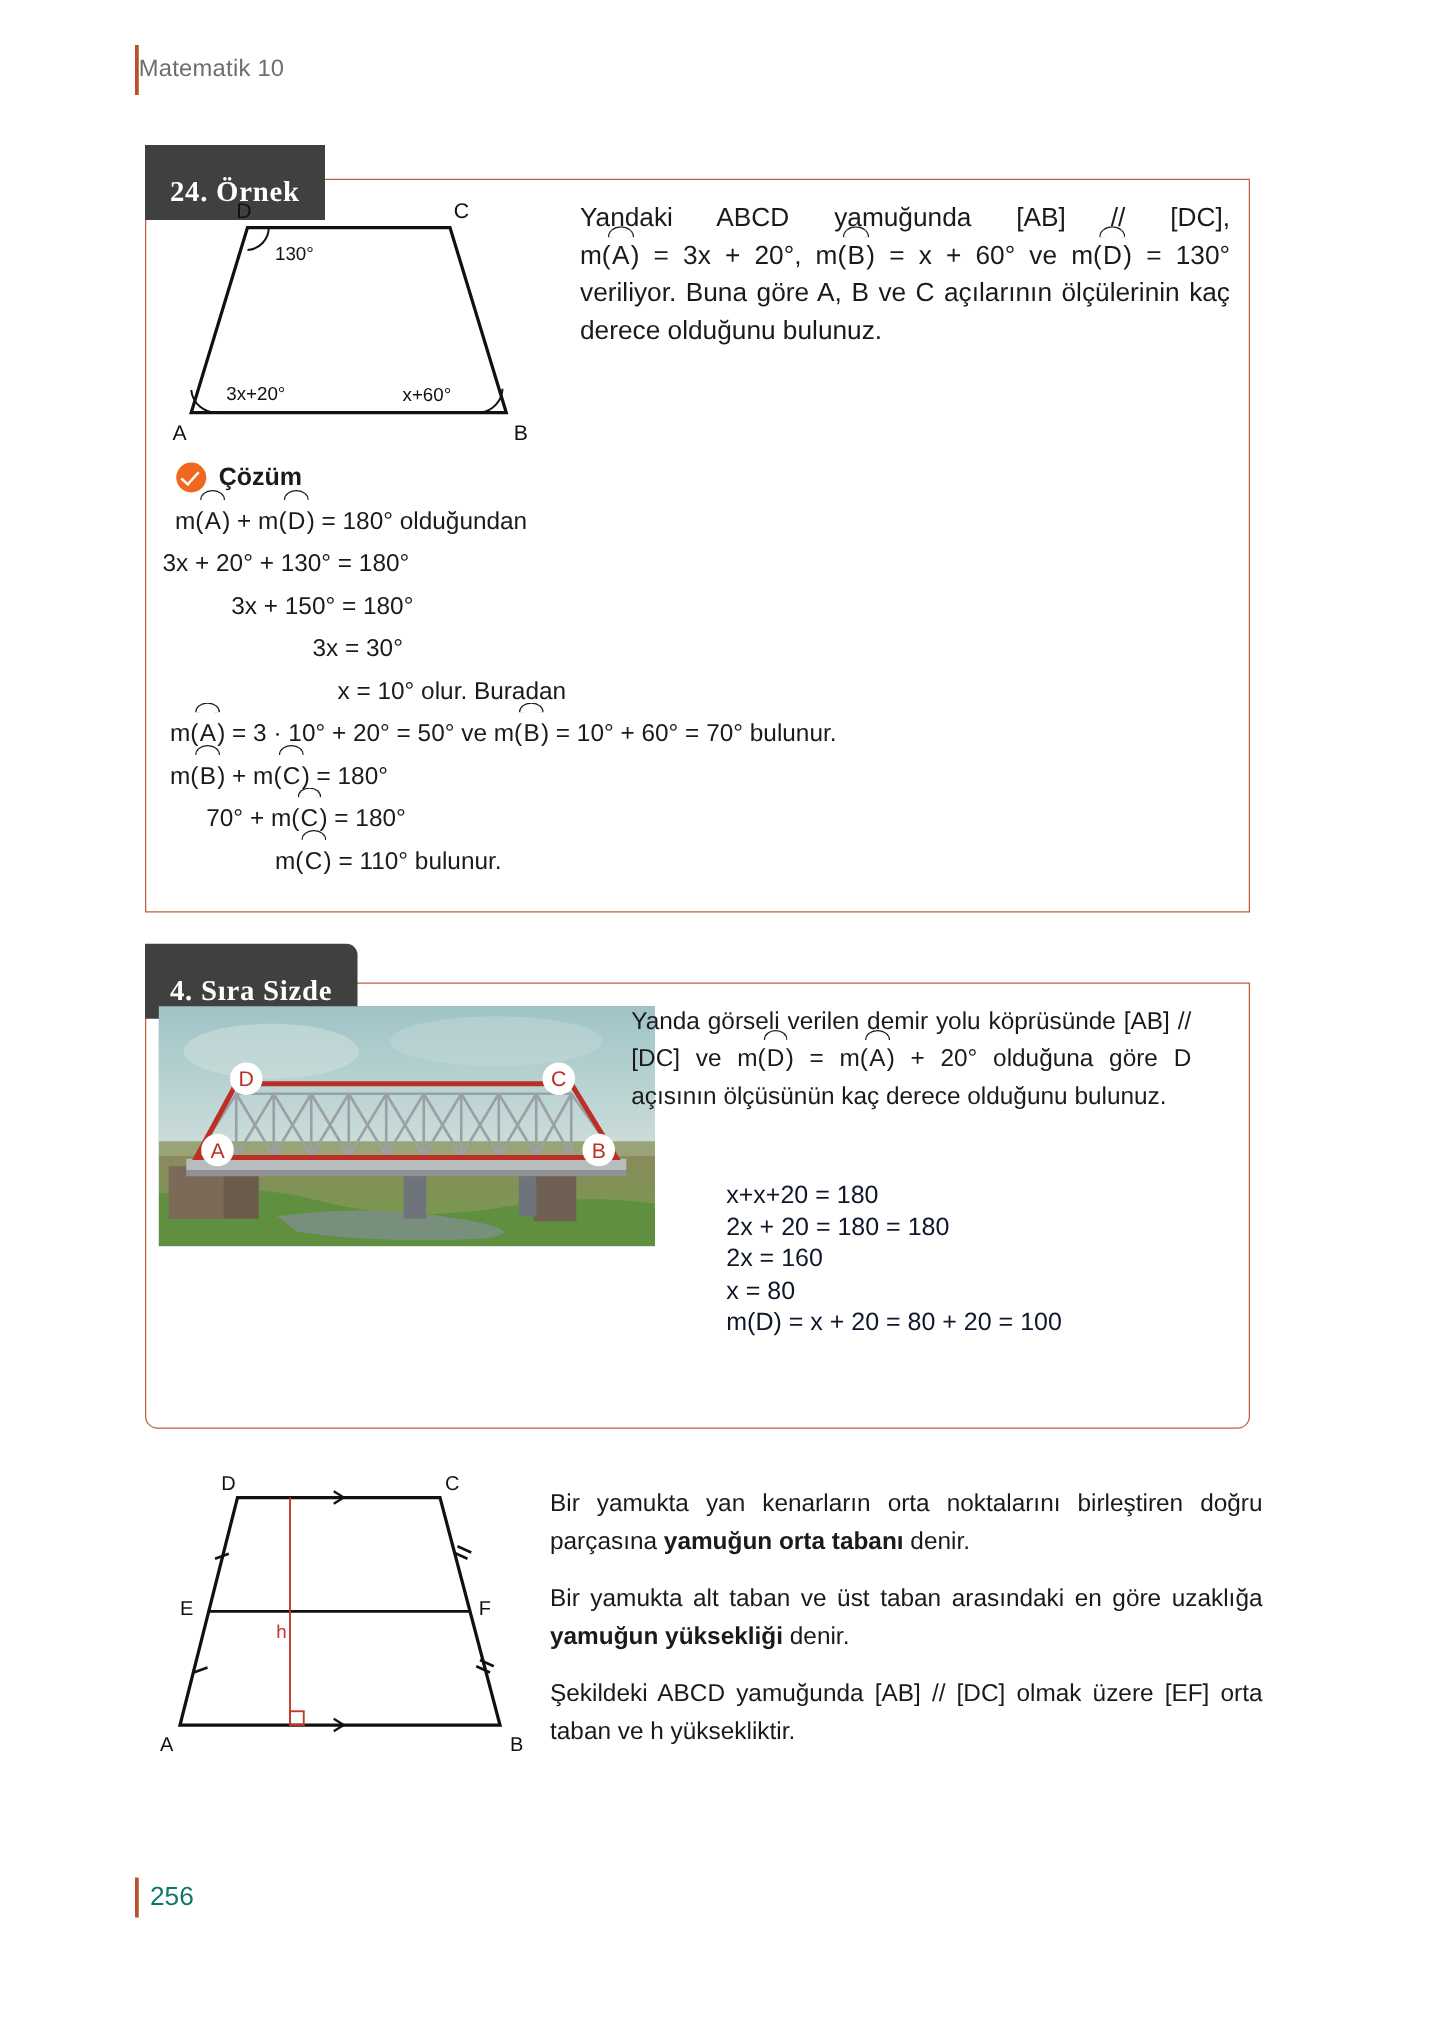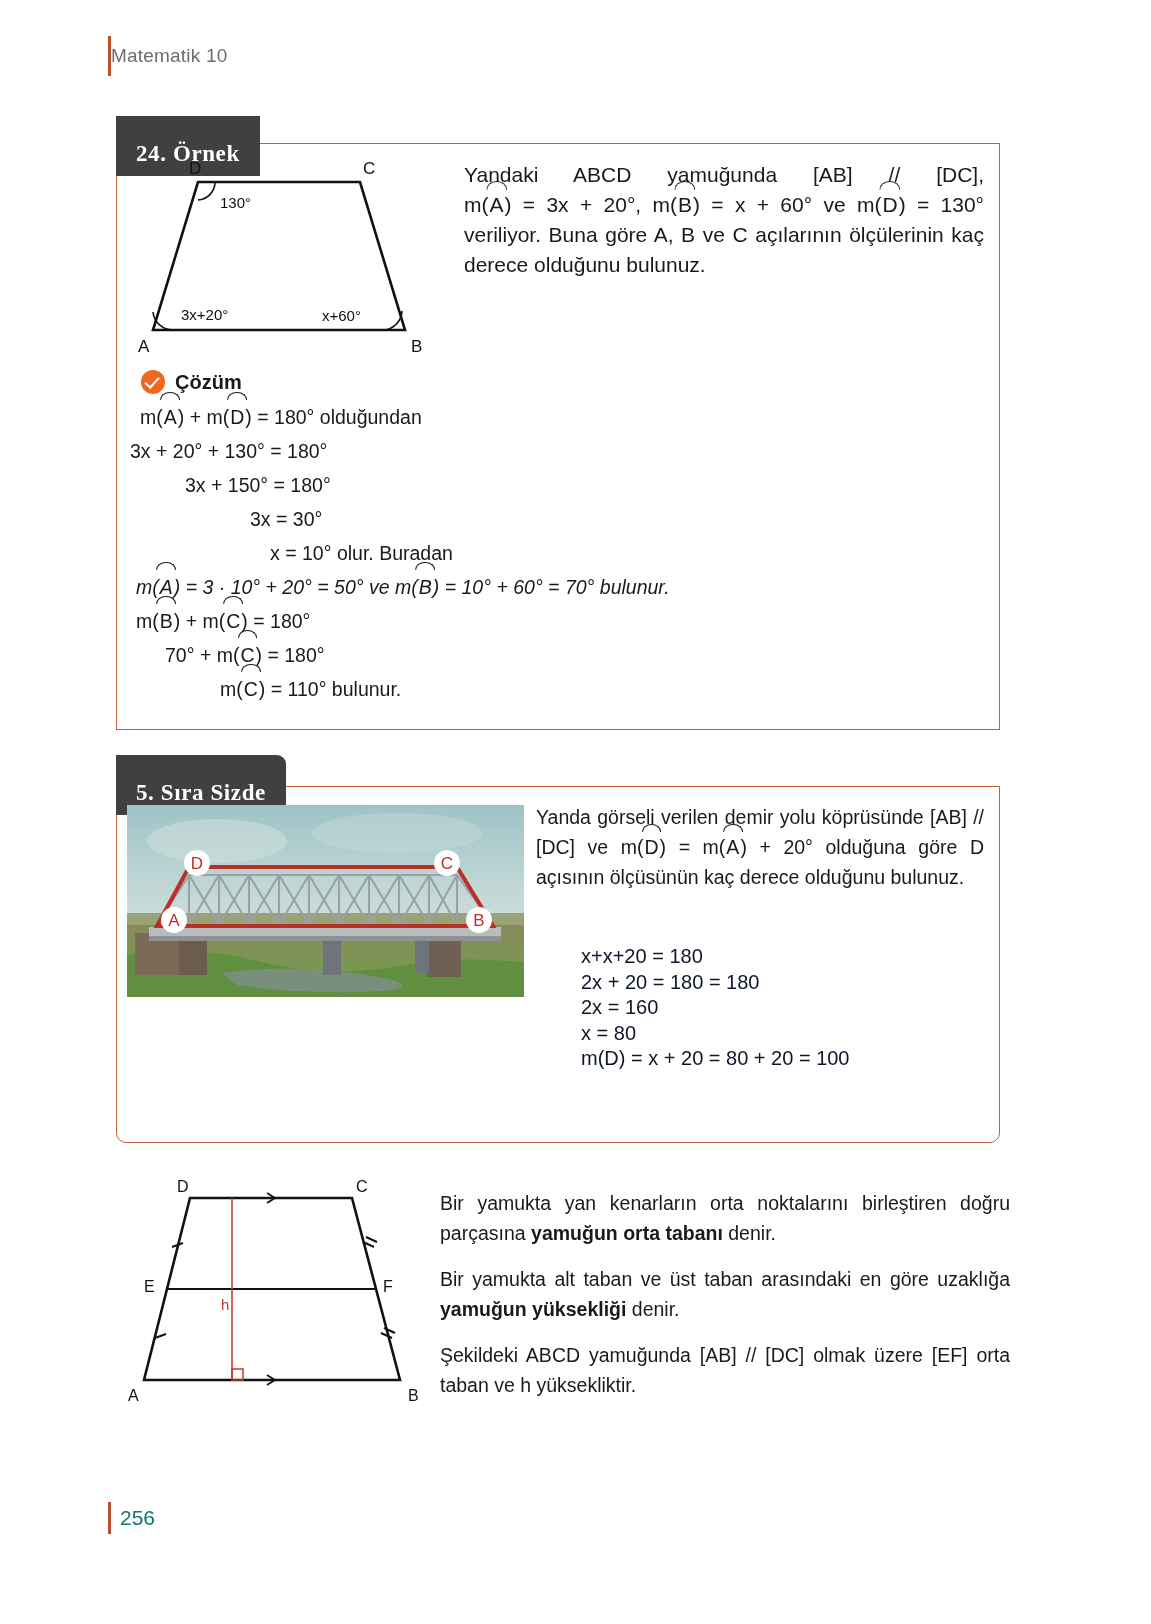--- a/index.html
+++ b/index.html
@@ -157,21 +157,21 @@
     top: 805px;
     width: 397px;
     height: 192px;
     overflow: hidden;
     background: #7ba3a6;
   }
   #bridge-photo svg { display: block; }
 
   #sirasizde-prompt {
     position: absolute;
-    left: 536px;
+    left: 505px;
     top: 802px;
     width: 448px;
     font-size: 19.5px;
     line-height: 30px;
     text-align: justify;
   }
 
   #student-answer {
     position: absolute;
     left: 581px;
@@ -267,28 +267,28 @@
     <div class="check-badge"></div>
     <div class="label">Çözüm</div>
   </div>
 
   <div id="solution-lines">
       <span class="ln" style="padding-left: 10px;"><span>m(</span><span class="ang"><span class="arc"></span><span>A</span></span><span>) + m(</span><span class="ang"><span class="arc"></span><span>D</span></span><span>) = 180° olduğundan</span></span>
       <span class="ln" style="padding-left: 0px;"><span>3x + 20° + 130° = 180°</span></span>
       <span class="ln" style="padding-left: 55px;"><span>3x + 150° = 180°</span></span>
       <span class="ln" style="padding-left: 120px;"><span>3x = 30°</span></span>
       <span class="ln" style="padding-left: 140px;"><span>x = 10°  olur. Buradan</span></span>
-      <span class="ln" style="padding-left: 6px; font-style: italic;"><span>m(</span><span class="ang"><span class="arc"></span><span>A</span></span><span>) = 3 · 10° + 20° = 50° ve m(</span><span class="ang"><span class="arc"></span><span>B</span></span><span>) = 10° + 60° = 70° bulunur.</span></span>
+      <span class="ln" style="padding-left: 6px;"><span>m(</span><span class="ang"><span class="arc"></span><span>A</span></span><span>) = 3 · 10° + 20° = 50° ve m(</span><span class="ang"><span class="arc"></span><span>B</span></span><span>) = 10° + 60° = 70° bulunur.</span></span>
       <span class="ln" style="padding-left: 6px;"><span>m(</span><span class="ang"><span class="arc"></span><span>B</span></span><span>) + m(</span><span class="ang"><span class="arc"></span><span>C</span></span><span>) = 180°</span></span>
       <span class="ln" style="padding-left: 35px;"><span>70° + m(</span><span class="ang"><span class="arc"></span><span>C</span></span><span>) = 180°</span></span>
       <span class="ln" style="padding-left: 90px;"><span>m(</span><span class="ang"><span class="arc"></span><span>C</span></span><span>) = 110° bulunur.</span></span>
     </div>
 
   <div class="sec-box" id="sirasizde-box"></div>
-  <div class="sec-tab tab-round">5. Sıra Sizde</div>
+  <div class="sec-tab tab-round">4. Sıra Sizde</div>
 
   <div id="bridge-photo">
     <svg width="397" height="192" viewBox="0 0 397 192">
       <defs>
         <linearGradient id="skyG" x1="0" y1="0" x2="0" y2="1">
           <stop offset="0%" stop-color="#9fc3c6"></stop>
           <stop offset="55%" stop-color="#b9d3d2"></stop>
           <stop offset="100%" stop-color="#cfdedb"></stop>
         </linearGradient>
         <linearGradient id="grassG" x1="0" y1="0" x2="0" y2="1">

